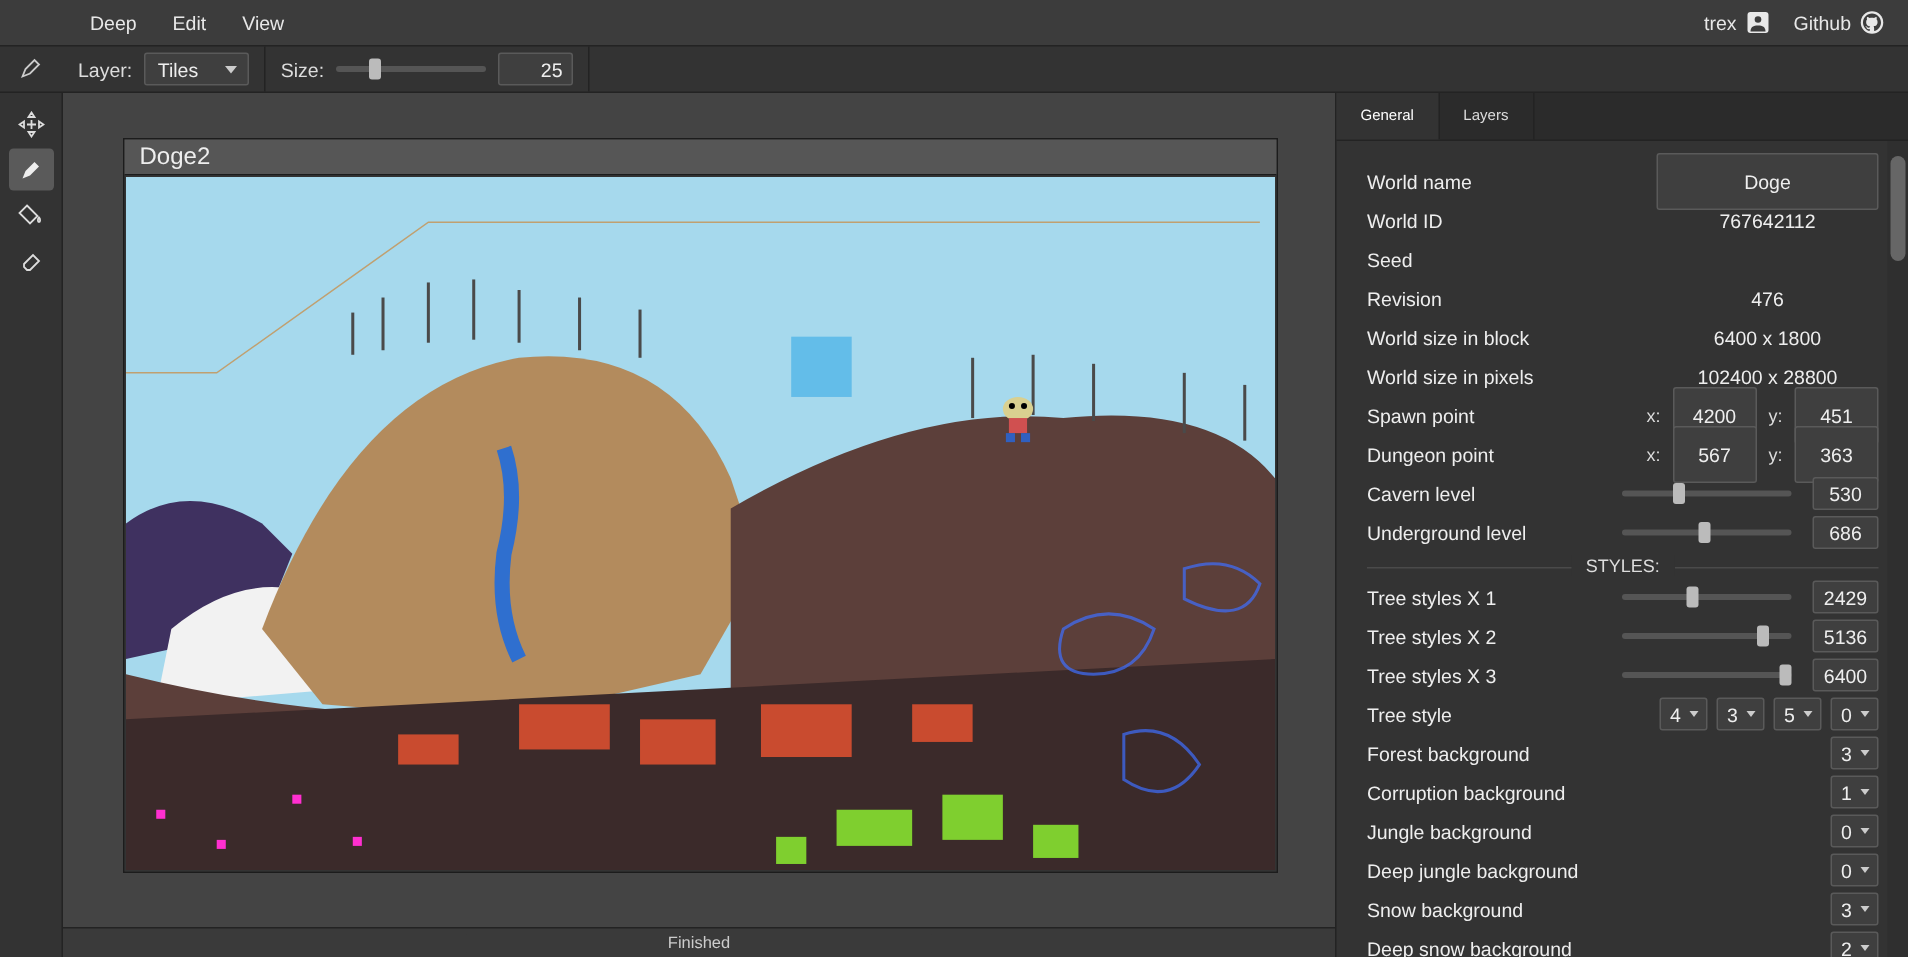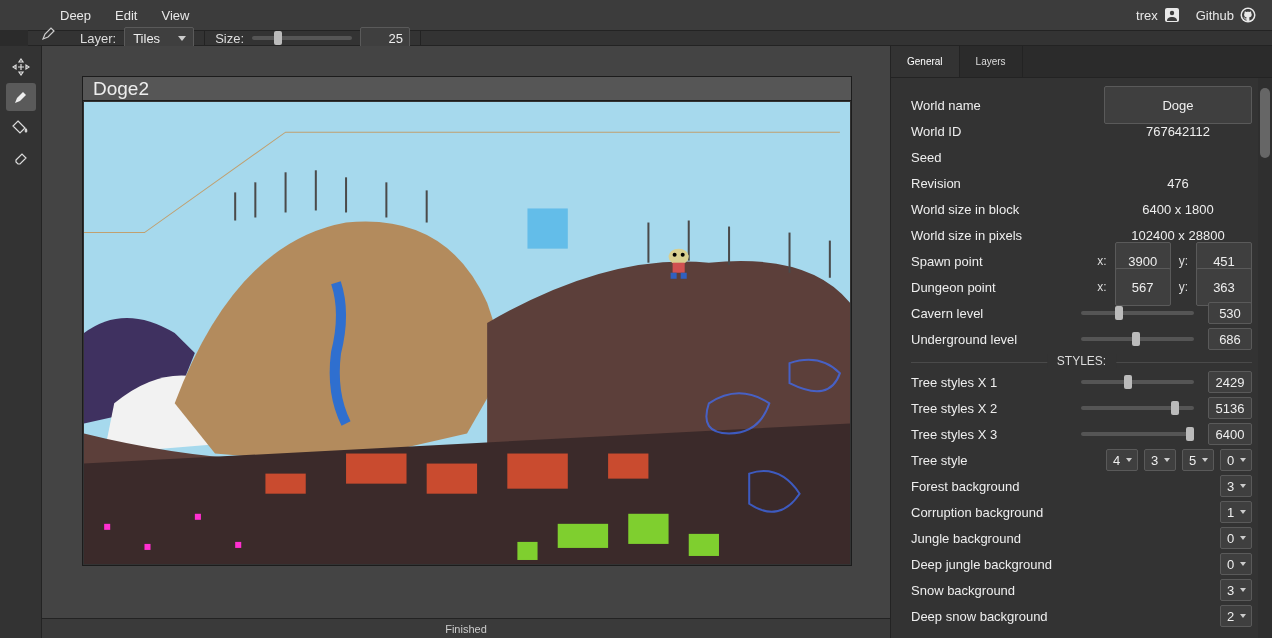--- a/index.html
+++ b/index.html
@@ -22,27 +22,26 @@
   padding: 0 8px;
   justify-content: space-between;
 }
 .menubar-left { display: flex; gap: 0; padding-left: 40px; }
 .menu-item { padding: 6px 12px; cursor: pointer; }
 .menubar-right { display: flex; align-items: center; gap: 16px; padding-right: 8px; text-align: center; }
 .user-link { display: flex; align-items: center; gap: 6px; }
 .icon-box { width: 16px; height: 16px; display: inline-flex; align-items: center; justify-content: center; }
 
 .toolbar {
-  height: 16px;
+  height: 32px;
   background: #333;
   border-top: 1px solid #232323;
   border-bottom: 1px solid #232323;
   display: flex;
-  align-items: flex-end;
-  margin-left: 28px;
+  align-items: center;
 }
 .toolbar-left-spacer { width: 42px; display:flex; align-items:center; justify-content:center; }
 .toolbar-group { display: flex; align-items: center; gap: 8px; padding: 0 10px; height: 100%; border-right: 1px solid #232323; }
 .toolbar-label { color: #ddd; }
 .select {
   background: #3f3f3f;
   border: 1px solid #5a5a5a;
   color: #eee;
   height: 22px;
   padding: 0 22px 0 8px;
@@ -129,21 +128,21 @@
   background: #2f2f2f;
   border: 1px solid #1c1c1c;
   display: flex;
   flex-direction: column;
 }
 .canvas-titlebar {
   height: 24px;
   background: #565656;
   border-bottom: 1px solid #1c1c1c;
   padding: 0 10px;
-  font-size: 19px;
+  font-size: 16px;
   display: flex;
   align-items: center;
   color: #eee;
 }
 .canvas-content {
   flex: 1;
   position: relative;
   overflow: hidden;
   border: 1px solid #333;
 }
@@ -509,21 +508,21 @@
         <div class="prop-label">World size in pixels</div>
         <div class="prop-value">
             <div class="prop-text-centered">102400 x 28800</div>
           </div>
       </div>
       <div class="prop-row">
         <div class="prop-label">Spawn point</div>
         <div class="prop-value">
           <span class="xy-label">x:</span>
           <div class="prop-input small" style="width:56px;display:flex;align-items:center;justify-content:center">
-              <span>3900</span>
+              <span>4200</span>
             </div>
           <span class="xy-label">y:</span>
           <div class="prop-input small" style="width:56px;display:flex;align-items:center;justify-content:center">
               <span>451</span>
             </div>
         </div>
       </div>
       <div class="prop-row">
         <div class="prop-label">Dungeon point</div>
         <div class="prop-value">

